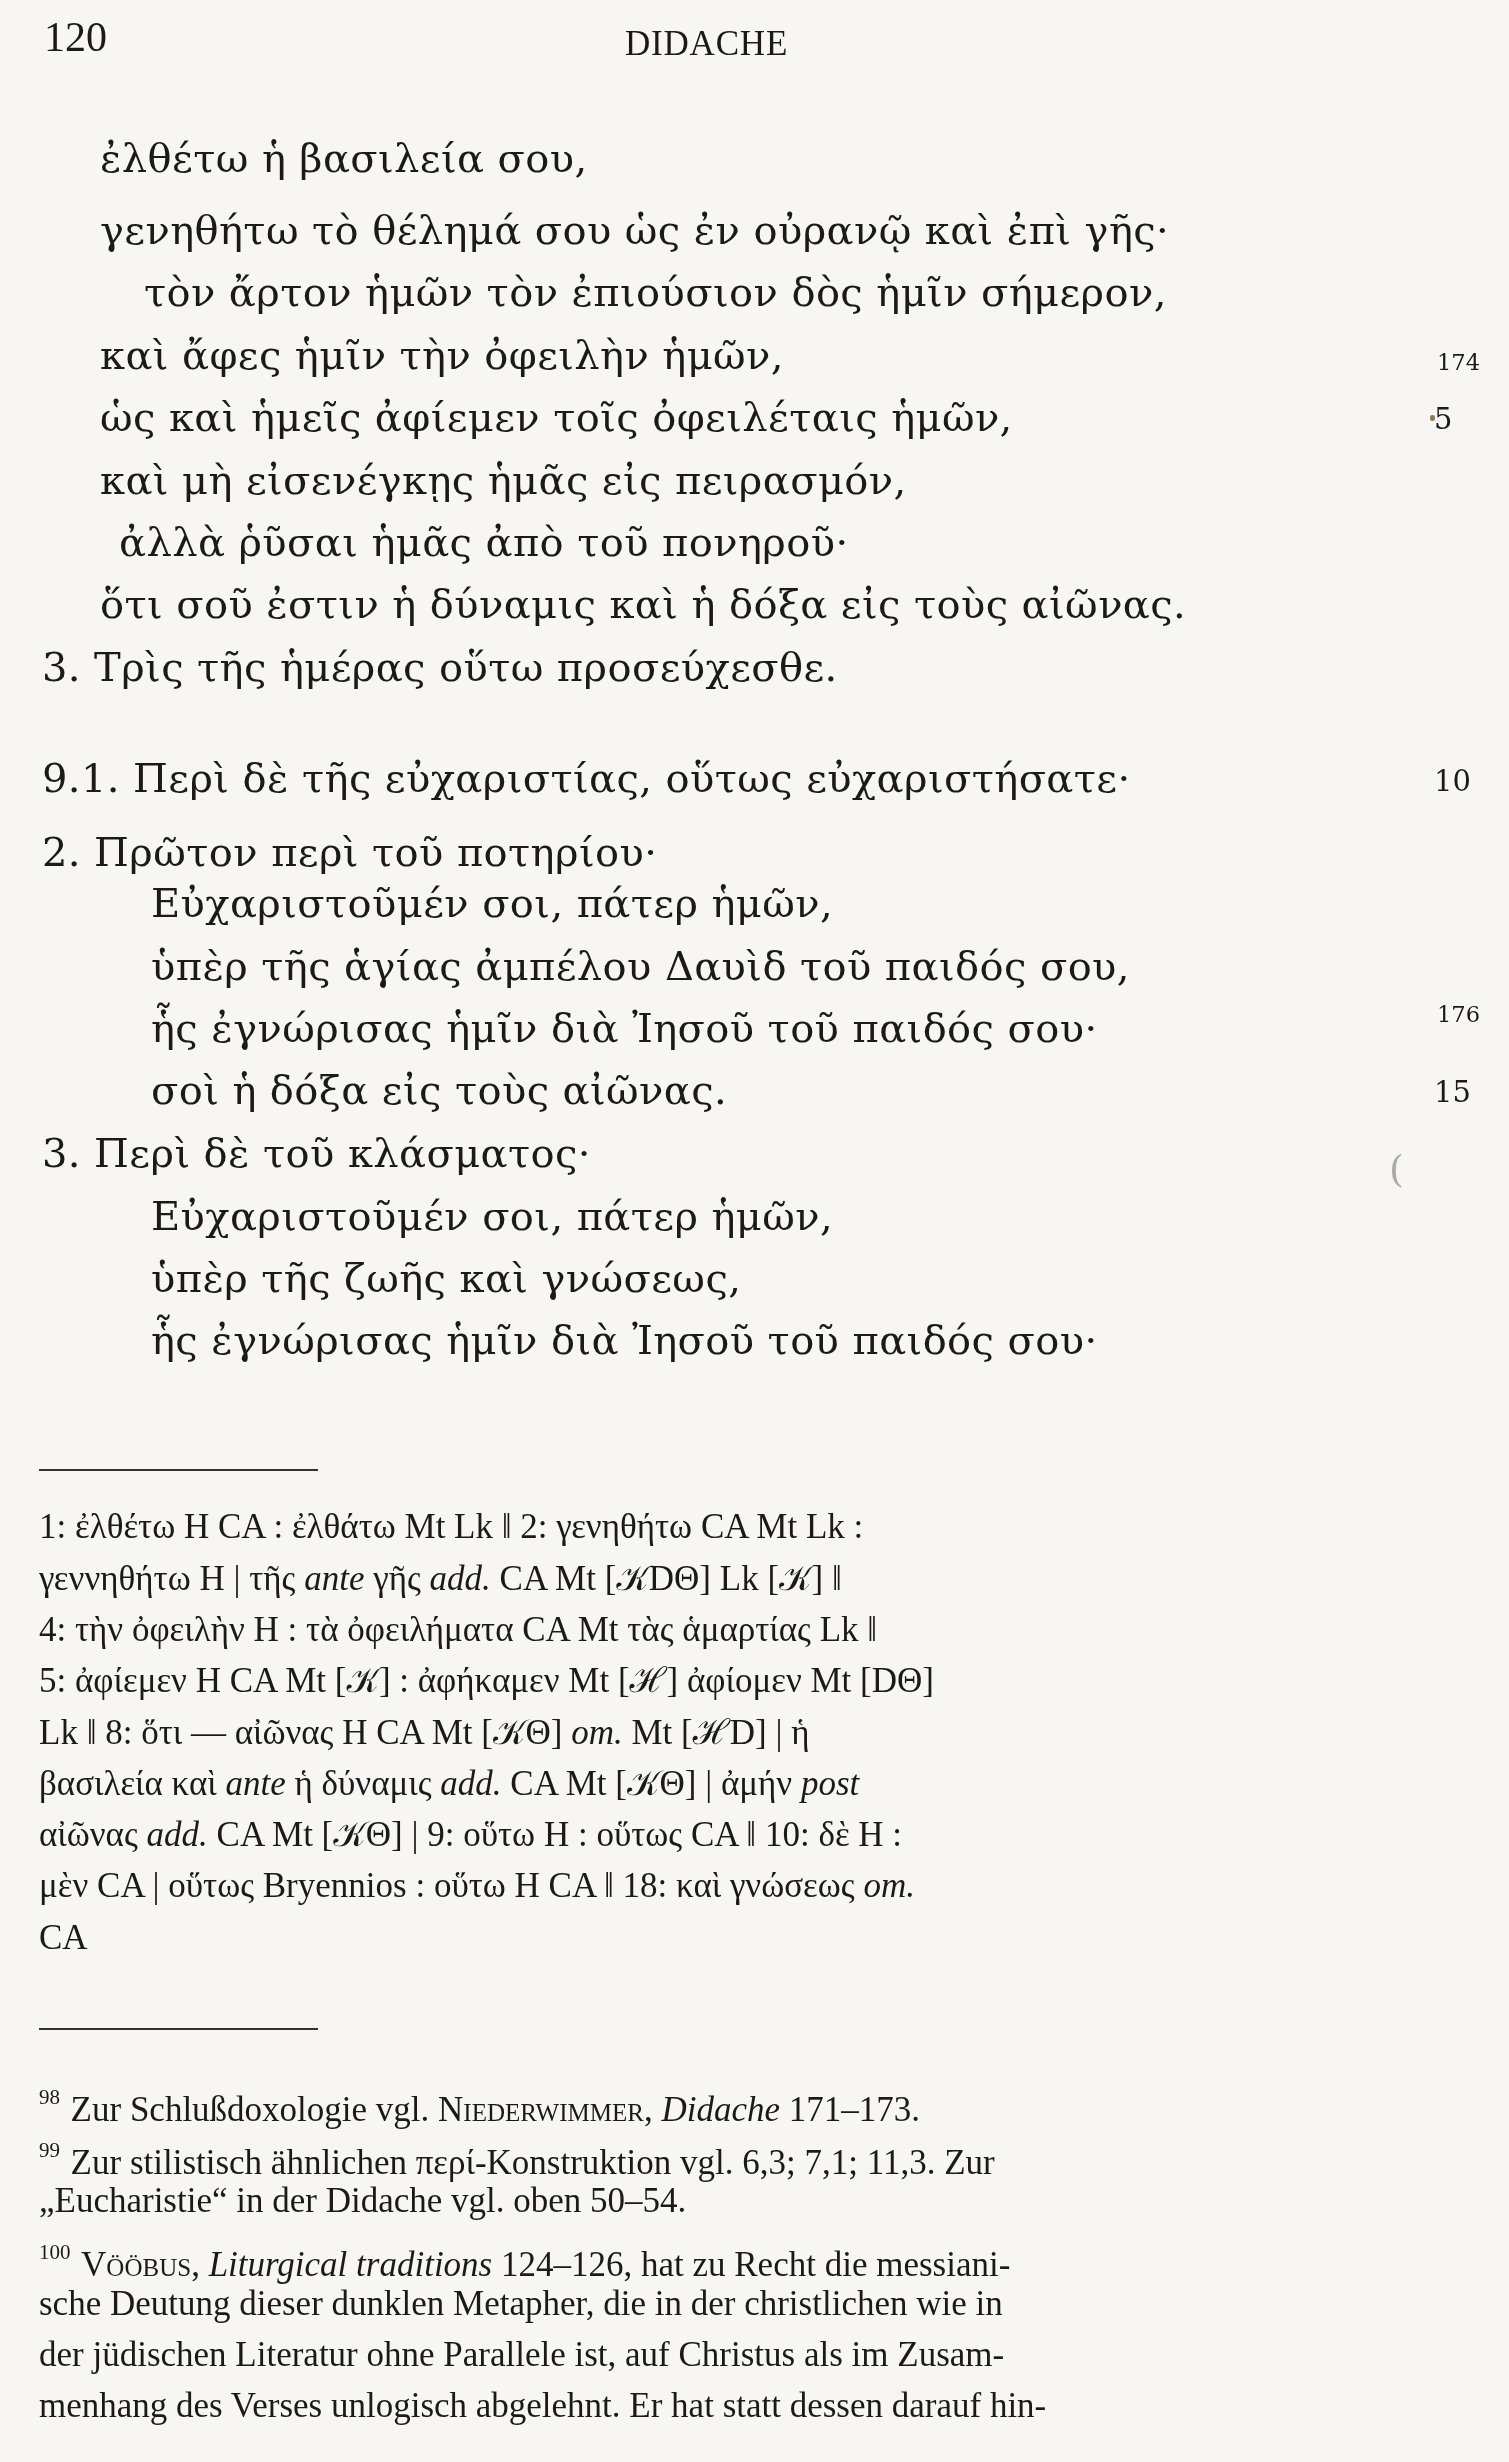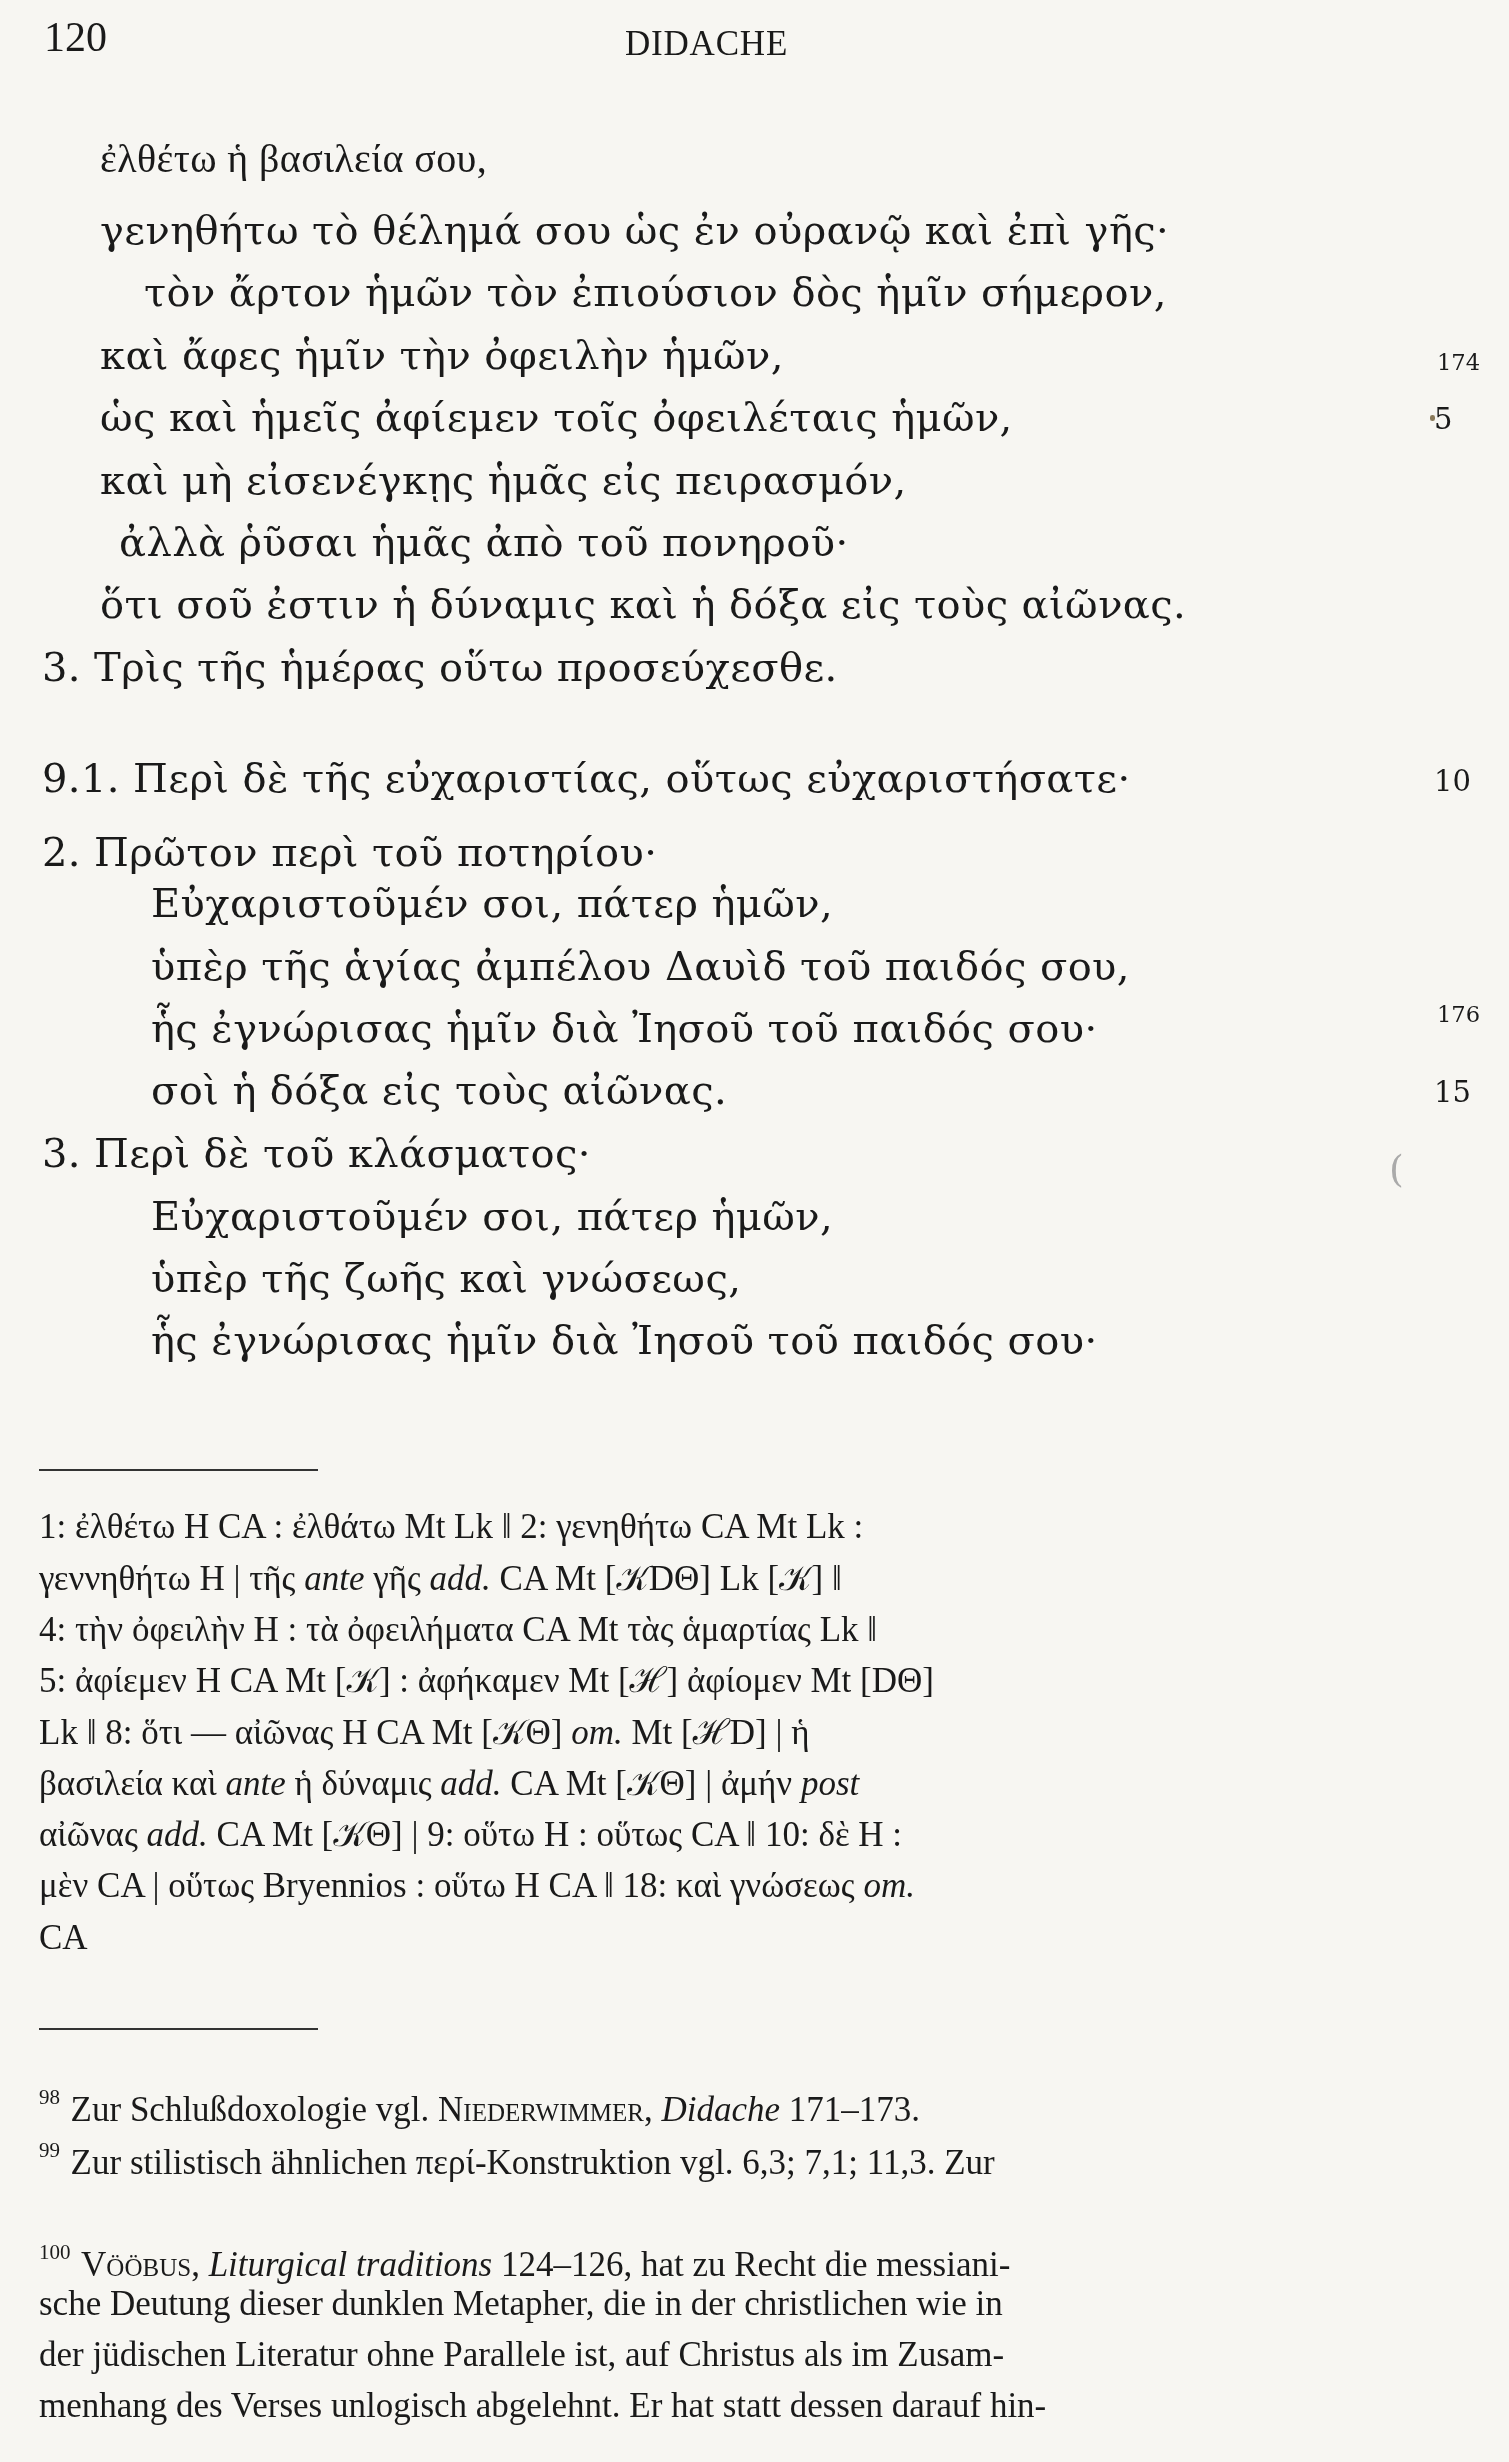--- a/index.html
+++ b/index.html
@@ -56,21 +56,21 @@
     .speck { position: absolute; left: 1430px; top: 415px; width: 4.5px; height: 6px; background: #8a7a5a; border-radius: 2.3px; }
   </style>
 </head>
 <body>
 
 <div class="page">
   <div class="runhead-num">120</div>
   <div class="runhead-title">DIDACHE</div>
 
   <div id="greek">
-      <div class="gline ind1" style="top: 132px; font-family: Liberation Serif, serif;">ἐλθέτω ἡ βασιλεία σου,</div>
+      <div class="gline ind1" style="top: 132px;">ἐλθέτω ἡ βασιλεία σου,</div>
       <div class="gline ind1" style="top: 204px;">γενηθήτω τὸ θέλημά σου ὡς ἐν οὐρανῷ καὶ ἐπὶ γῆς·</div>
       <div class="gline ind1" style="top: 266px; margin-left: 44px;">τὸν ἄρτον ἡμῶν τὸν ἐπιούσιον δὸς ἡμῖν σήμερον,</div>
       <div class="gline ind1" style="top: 329px;">καὶ ἄφες ἡμῖν τὴν ὀφειλὴν ἡμῶν,</div>
       <div class="gline ind1" style="top: 391px;">ὡς καὶ ἡμεῖς ἀφίεμεν τοῖς ὀφειλέταις ἡμῶν,</div>
       <div class="gline ind1" style="top: 454px;">καὶ μὴ εἰσενέγκῃς ἡμᾶς εἰς πειρασμόν,</div>
       <div class="gline ind1" style="top: 516px; margin-left: 19px;">ἀλλὰ ῥῦσαι ἡμᾶς ἀπὸ τοῦ πονηροῦ·</div>
       <div class="gline ind1" style="top: 578px;">ὅτι σοῦ ἐστιν ἡ δύναμις καὶ ἡ δόξα εἰς τοὺς αἰῶνας.</div>
       <div class="gline ind0" style="top: 641px;">3. Τρὶς τῆς ἡμέρας οὕτω προσεύχεσθε.</div>
       <div class="gline ind0" style="top: 752px;">9.1. Περὶ δὲ τῆς εὐχαριστίας, οὕτως εὐχαριστήσατε·</div>
       <div class="gline ind0" style="top: 826px;">2. Πρῶτον περὶ τοῦ ποτηρίου·</div>
@@ -108,20 +108,21 @@
     </div>
 
   <div class="rule" style="top:2028px"></div>
 
   <div class="fn-line" style="top:2073px">
     <sup>98</sup><span>Zur Schlußdoxologie vgl. </span><span class="sc">Niederwimmer</span><span>, </span><span class="it">Didache</span><span> 171–173.</span>
   </div>
   <div class="fn-line" style="top:2126px">
     <sup>99</sup><span>Zur stilistisch ähnlichen περί-Konstruktion vgl. 6,3; 7,1; 11,3. Zur</span>
   </div>
+  <div class="fn-line" style="top:2177px">„Eucharistie“ in der Didache vgl. oben 50–54.</div>
   <div class="fn-line" style="top:2228px">
     <sup>100</sup><span class="sc">Vööbus</span><span>, </span><span class="it">Liturgical traditions</span><span> 124–126, hat zu Recht die messiani-</span>
   </div>
   <div class="fn-line" style="top:2280px">sche Deutung dieser dunklen Metapher, die in der christlichen wie in</div>
   <div class="fn-line" style="top:2331px">der jüdischen Literatur ohne Parallele ist, auf Christus als im Zusam-</div>
   <div class="fn-line" style="top:2382px">menhang des Verses unlogisch abgelehnt. Er hat statt dessen darauf hin-</div>
 </div>
 
 
 </body></html>

